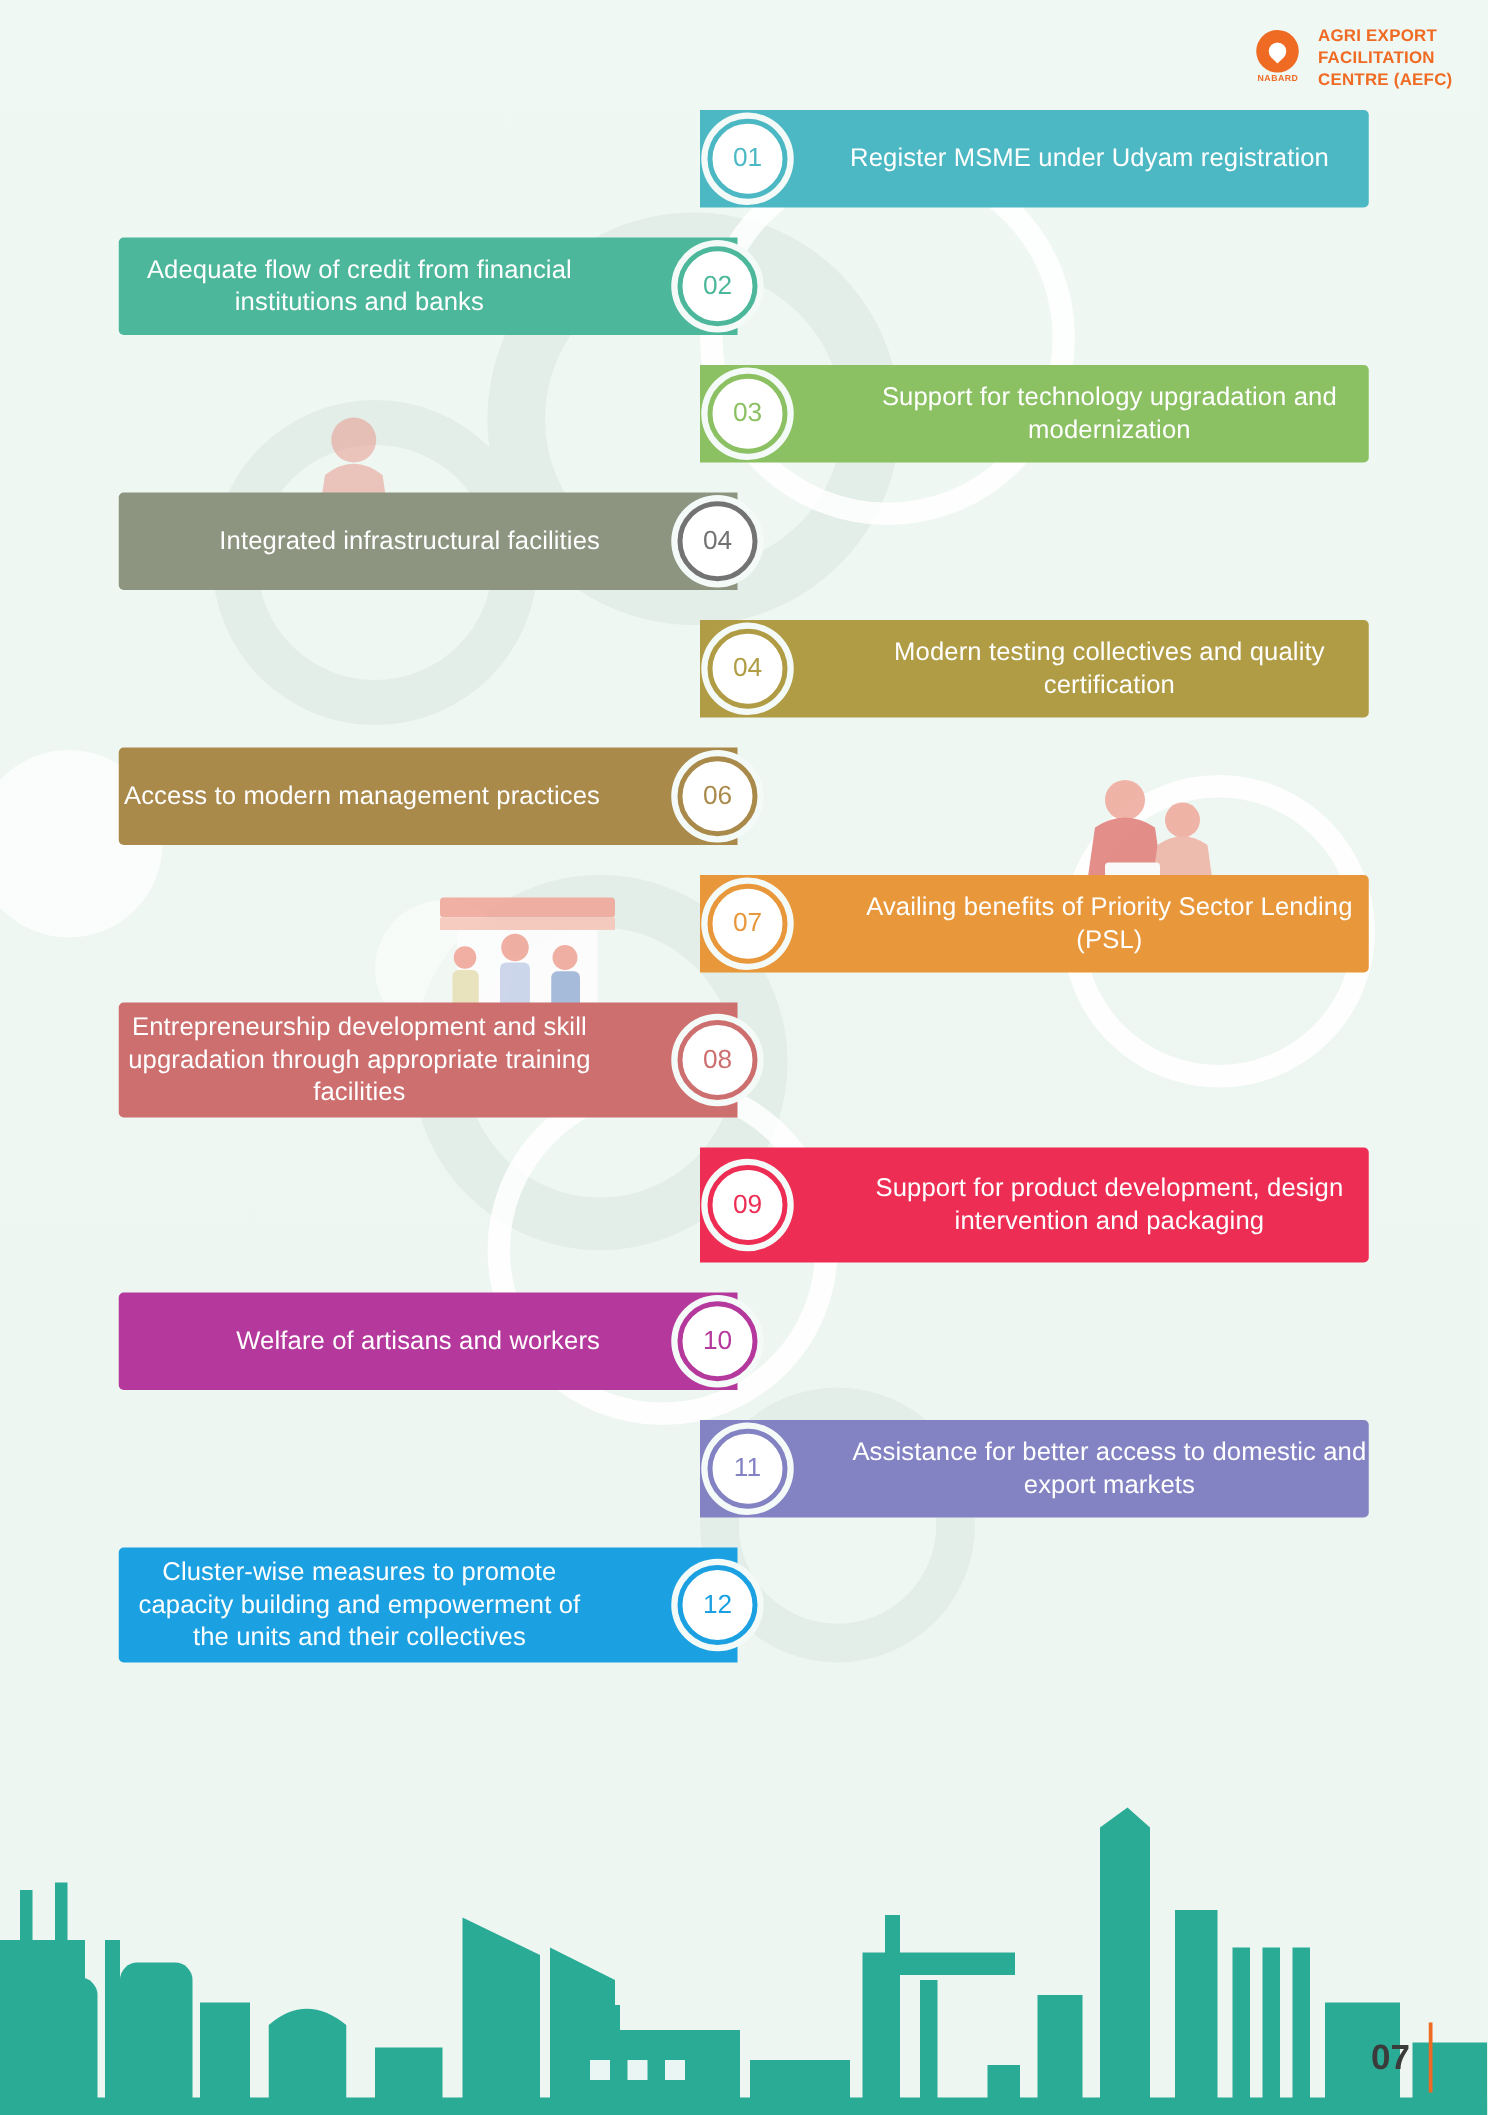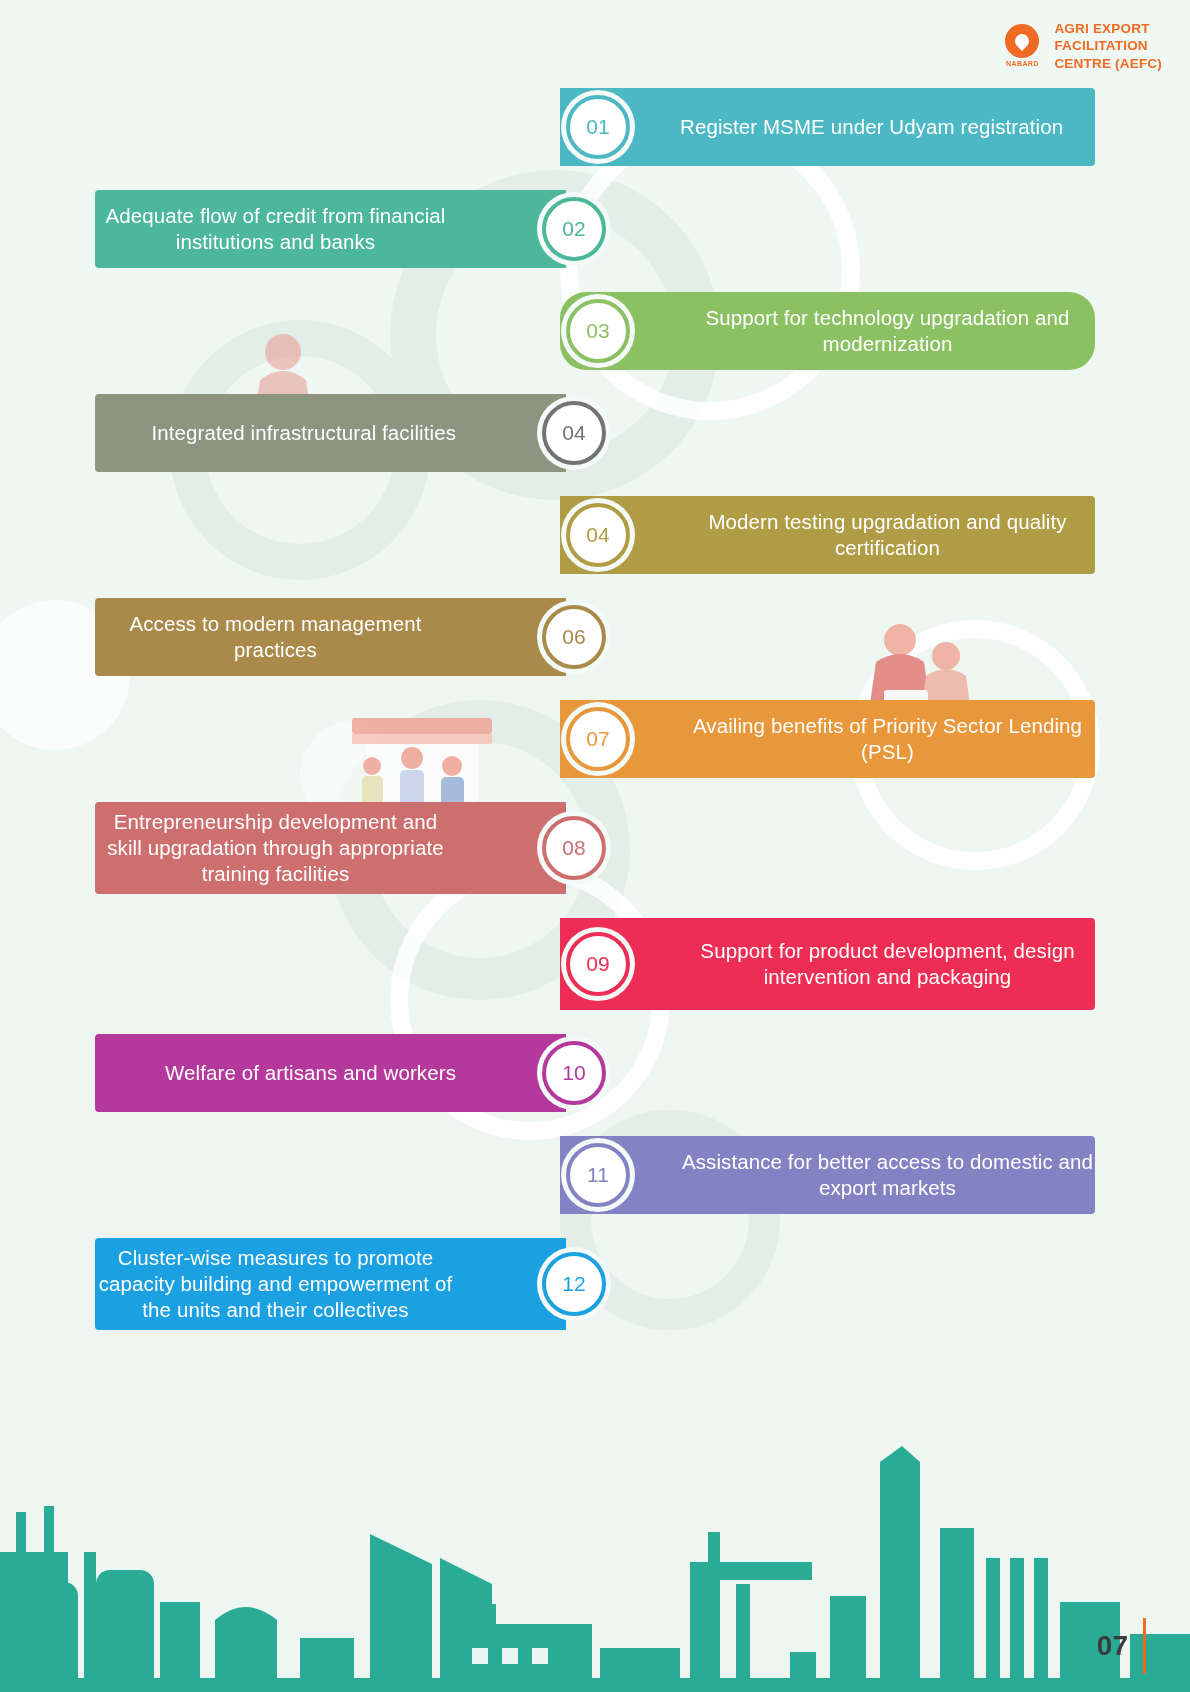--- a/index.html
+++ b/index.html
@@ -88,21 +88,21 @@
     color: #fff;
   }
   .row.right .bar {
     left: 560px; right: 95px;
     border-radius: 0 4px 4px 0;
     justify-content: flex-start;
     padding-left: 120px;
     text-align: left;
   }
   .row.left .bar {
-    left: 95px; right: 624px;
+    left: 95px; right: 600px;
     border-radius: 4px 0 0 4px;
     justify-content: flex-end;
     padding-right: 110px;
     text-align: right;
   }
   .bar-text {
     font-size: 20.5px;
     line-height: 1.28;
     font-weight: 400;
     letter-spacing: .1px;
@@ -196,34 +196,34 @@
         </div>
         <div class="badge" style="color: rgb(76, 184, 196);">01</div>
       </div>
       <div class="row left">
         <div class="bar" style="background: rgb(76, 183, 154);">
           <div class="bar-text">Adequate flow of credit from financial institutions and banks</div>
         </div>
         <div class="badge" style="color: rgb(76, 183, 154);">02</div>
       </div>
       <div class="row right">
-        <div class="bar" style="background: rgb(140, 193, 99); border-radius: 26px;">
+        <div class="bar" style="background: rgb(140, 193, 99);">
           <div class="bar-text">Support for technology upgradation and modernization</div>
         </div>
         <div class="badge" style="color: rgb(140, 193, 99);">03</div>
       </div>
       <div class="row left">
         <div class="bar" style="background: rgb(141, 148, 128);">
           <div class="bar-text">Integrated infrastructural facilities</div>
         </div>
         <div class="badge" style="color: #737373;">04</div>
       </div>
       <div class="row right">
         <div class="bar" style="background: rgb(176, 156, 69);">
-          <div class="bar-text">Modern testing upgradation and quality certification</div>
+          <div class="bar-text">Modern testing collectives and quality certification</div>
         </div>
         <div class="badge" style="color: rgb(176, 156, 69);">04</div>
       </div>
       <div class="row left">
         <div class="bar" style="background: rgb(169, 138, 74);">
           <div class="bar-text">Access to modern management practices</div>
         </div>
         <div class="badge" style="color: rgb(169, 138, 74);">06</div>
       </div>
       <div class="row right">

